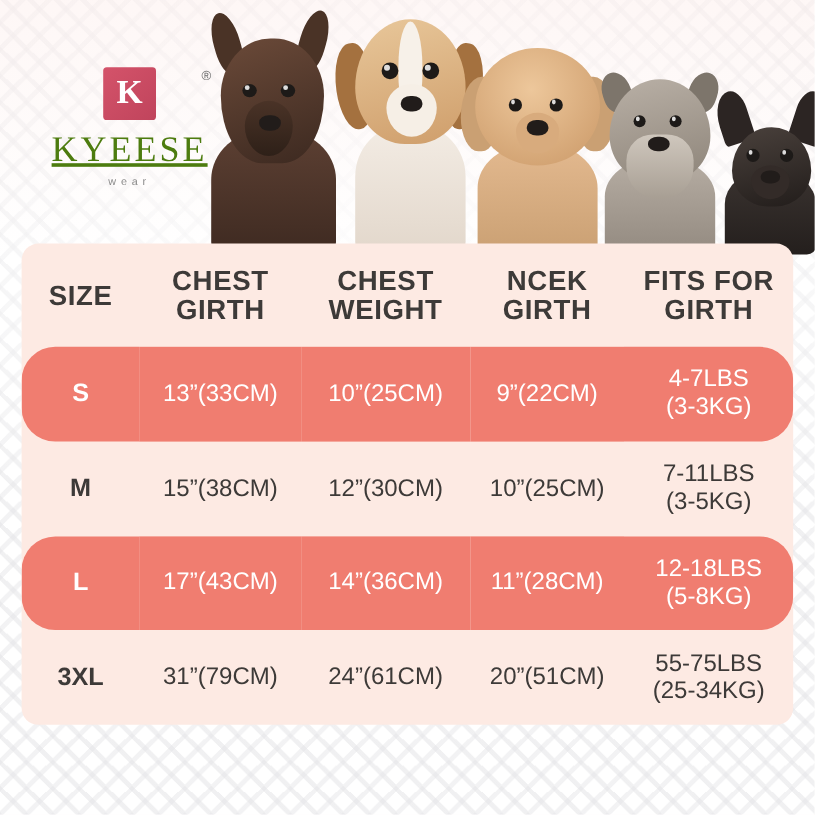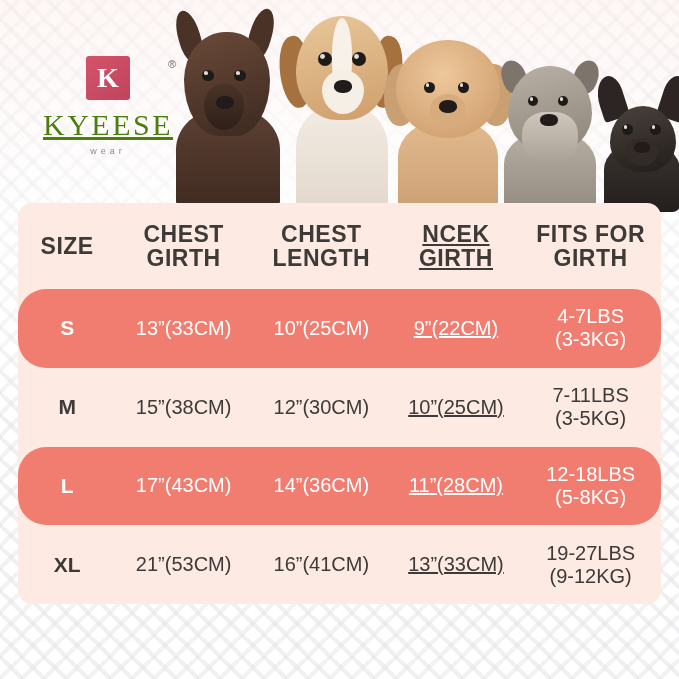--- a/index.html
+++ b/index.html
@@ -245,21 +245,21 @@
     border-top-left-radius: 28px;
     border-bottom-left-radius: 28px;
   }
   tbody tr.alt td:last-child {
     border-top-right-radius: 28px;
     border-bottom-right-radius: 28px;
   }
   td.size-col, th.size-col { width: 15%; }
   td.col-2, th.col-2 { width: 21%; }
   td.col-3, th.col-3 { width: 22%; }
-  td.col-4, th.col-4 { width: 20%; text-decoration: underline; }
+  td.col-4, th.col-4 { width: 20%; }
   td.col-5, th.col-5 { width: 22%; }
   tbody td.size-col { font-size: 21px; font-weight: 600; }
 </style>
 </head>
 <body>
 
 <div id="page">
 
   <div class="bg-pattern"></div>
   <div class="bg-fade"></div>
@@ -341,21 +341,21 @@
           <th class="size-col">
             <span>SIZE</span>
             <span class="l2"></span>
           </th>
           <th class="col-2">
             <span>CHEST</span>
             <span class="l2">GIRTH</span>
           </th>
           <th class="col-3">
             <span>CHEST</span>
-            <span class="l2">LENGTH</span>
+            <span class="l2">WEIGHT</span>
           </th>
           <th class="col-4">
             <span>NCEK</span>
             <span class="l2">GIRTH</span>
           </th>
           <th class="col-5">
             <span>FITS FOR</span>
             <span class="l2">GIRTH</span>
           </th>
         </tr>
@@ -388,30 +388,30 @@
           <td class="size-col">L</td>
           <td class="col-2">17”(43CM)</td>
           <td class="col-3">14”(36CM)</td>
           <td class="col-4">11”(28CM)</td>
           <td class="col-5">
             <span>12-18LBS</span>
             <span class="l2">(5-8KG)</span>
           </td>
         </tr>
 
+
+
         <tr>
-          <td class="size-col">XL</td>
-          <td class="col-2">21”(53CM)</td>
-          <td class="col-3">16”(41CM)</td>
-          <td class="col-4">13”(33CM)</td>
+          <td class="size-col">3XL</td>
+          <td class="col-2">31”(79CM)</td>
+          <td class="col-3">24”(61CM)</td>
+          <td class="col-4">20”(51CM)</td>
           <td class="col-5">
-            <span>19-27LBS</span>
-            <span class="l2">(9-12KG)</span>
+            <span>55-75LBS</span>
+            <span class="l2">(25-34KG)</span>
           </td>
         </tr>
-
-
 
       </tbody>
     </table>
   </div>
 
 </div>
 
 </body></html>

